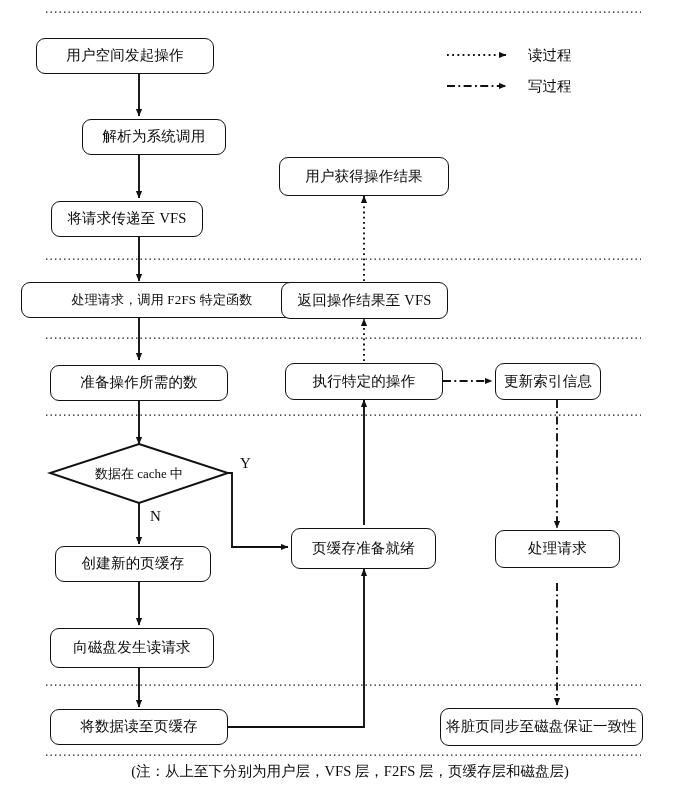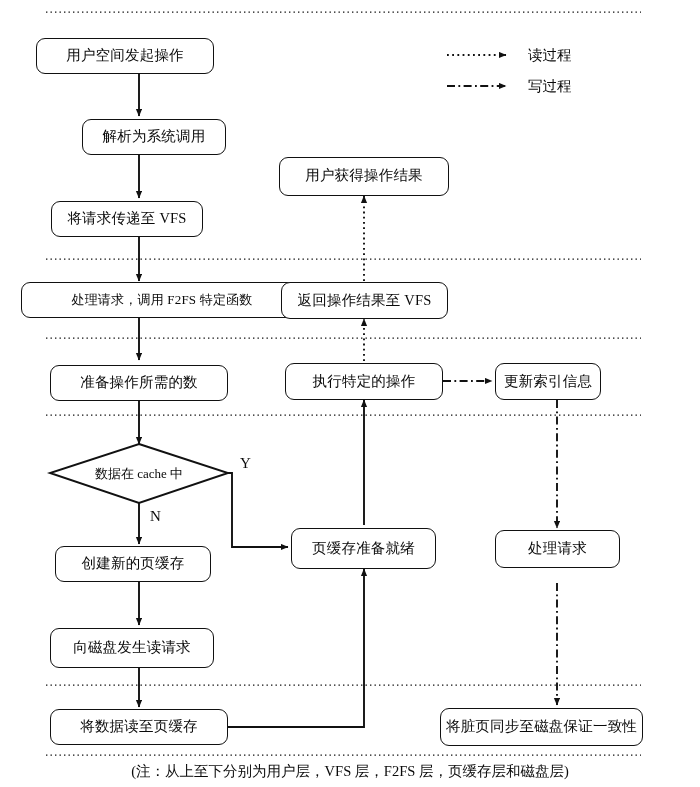--- a/index.html
+++ b/index.html
@@ -192,21 +192,21 @@
   </div>
 
   <div class="node" style="left:285px; top:363px; width:158px; height:37px;">
     <span>执行特定的操作</span>
   </div>
 
   <div class="node" style="left:281px; top:282px; width:167px; height:37px;">
     <span>返回操作结果至 VFS</span>
   </div>
 
-  <div class="node" style="left:279px; top:157px; width:170px; height:39px;font-family:Liberation Mono, monospace;">
+  <div class="node" style="left:279px; top:157px; width:170px; height:39px;">
     <span>用户获得操作结果</span>
   </div>
 
   <div class="node" style="left:495px; top:363px; width:106px; height:37px;">
     <span>更新索引信息</span>
   </div>
 
   <div class="node" style="left:495px; top:530px; width:125px; height:38px;">
     <span>处理请求</span>
   </div>

